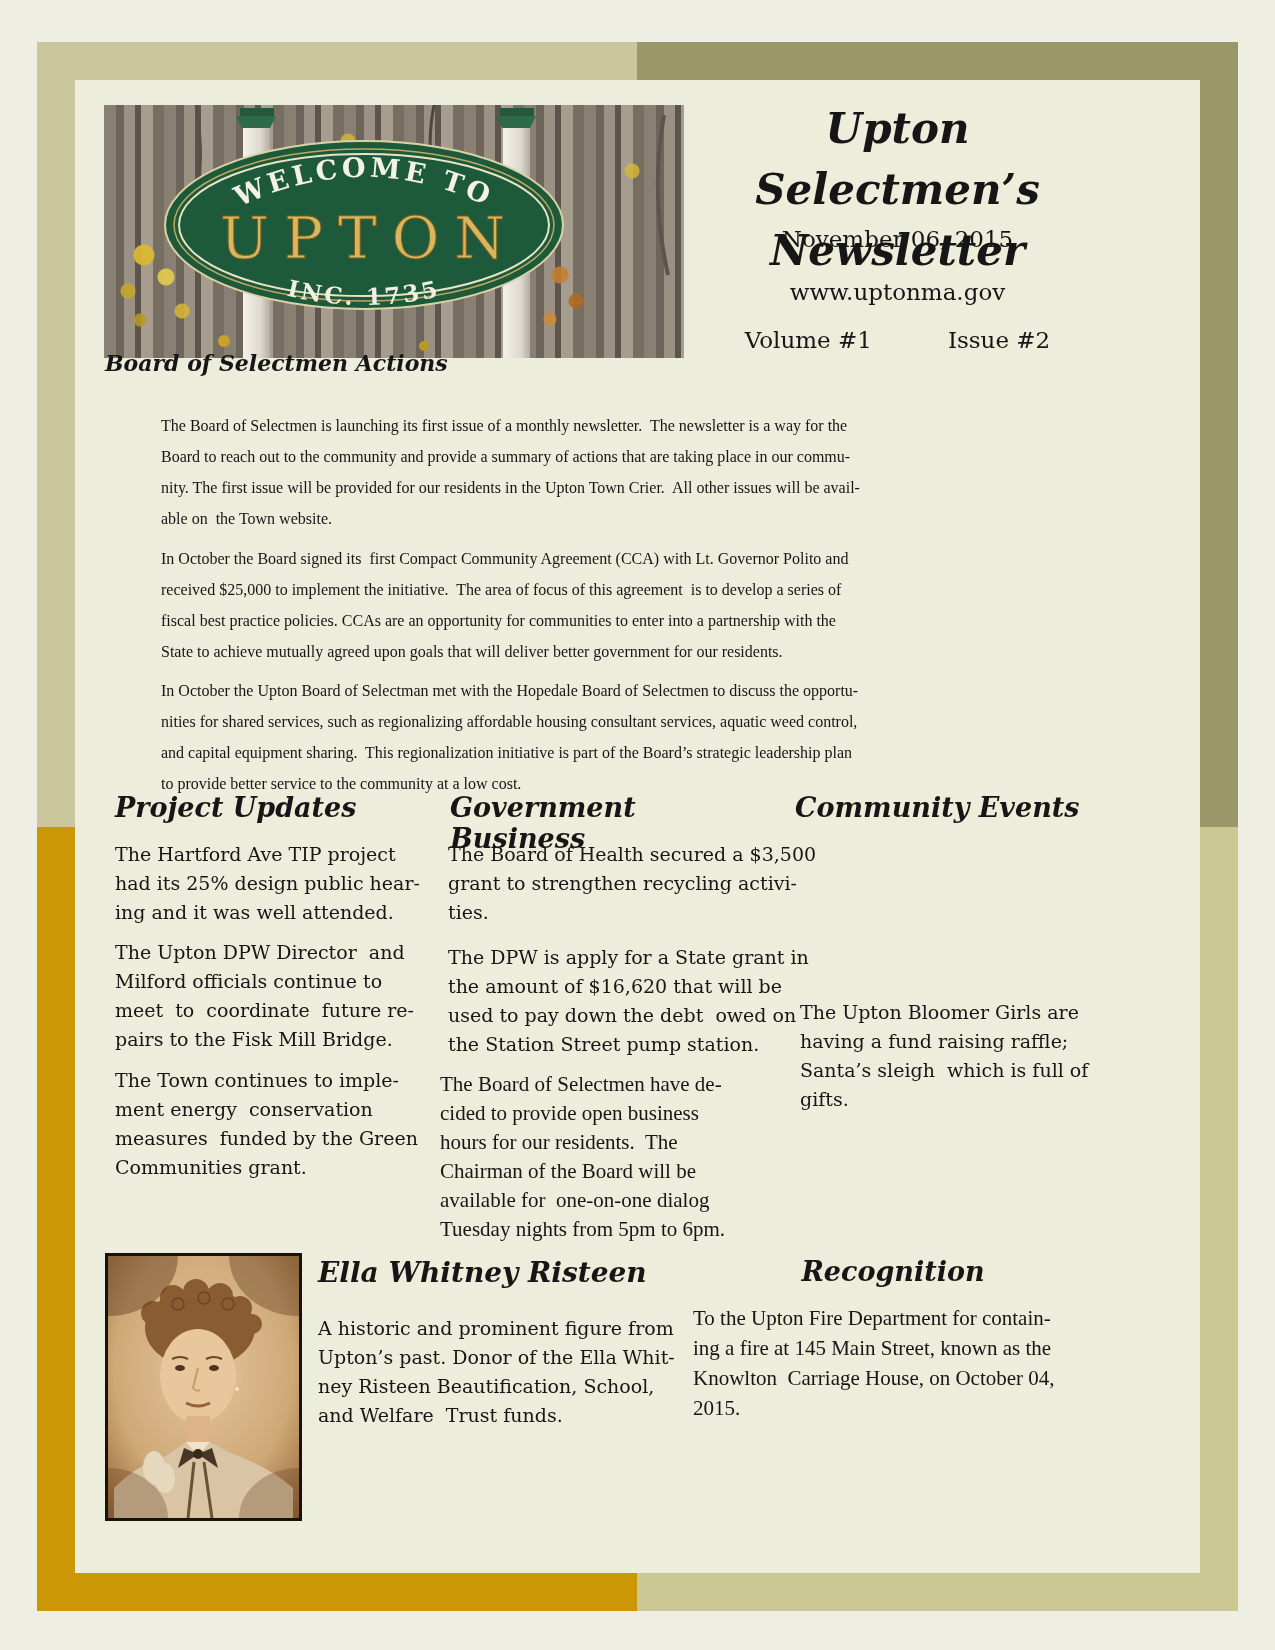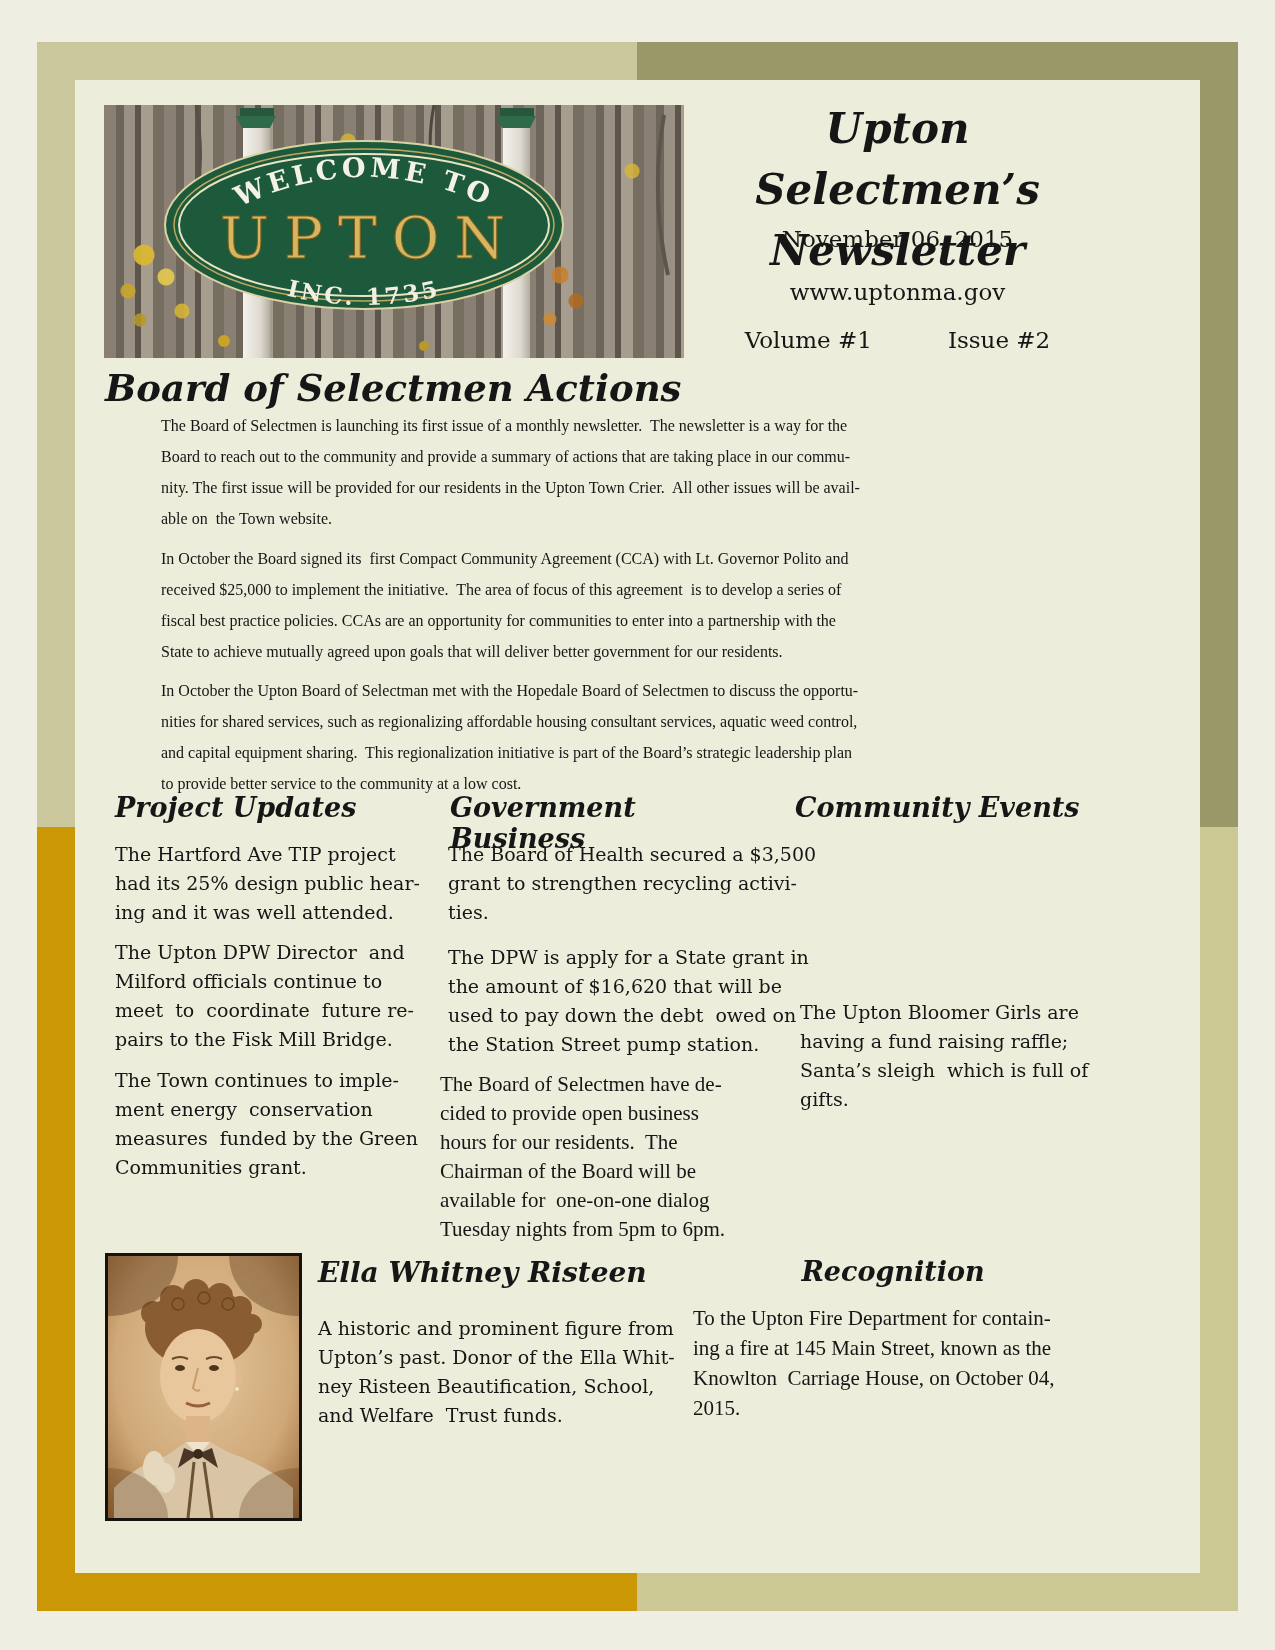--- a/index.html
+++ b/index.html
@@ -40,21 +40,21 @@
   .photo svg { position:absolute; left:0; top:0; width:100%; height:100%; }
 
   
   .mast-title { left:690px; top:98px; width:415px; text-align:center;
     font-weight:bold; font-style:italic; font-size:42px; line-height:61px; }
   .mast-date  { left:690px; top:226px; width:415px; text-align:center; font-size:23px; }
   .mast-web   { left:690px; top:279px; width:415px; text-align:center; font-size:23px; }
   .mast-vol   { left:690px; top:327px; width:415px; display:flex; justify-content:center;
                 gap:76px; font-size:23px; }
 
-  .h-board { left:105px; top:366px; font-size:37px; font-weight:bold; font-style:italic; }
+  .h-board { left:105px; top:350px; font-size:22px; font-weight:bold; font-style:italic; }
   .bodyp { position:absolute; left:122px; white-space:pre;
     font-family:"Liberation Serif", serif; font-size:16px; line-height:31px;margin-left:39px; }
   .bp1 { top:410px; } .bp2 { top:543px; } .bp3 { top:675px; }
 
   .colhead { position:absolute; top:792px; font-size:27px; font-weight:bold;
     font-style:italic; }
   .ch1 { left:115px; width:300px; } .ch2 { left:450px; width:305px; } .ch3 { left:795px; width:300px; }
 
   .colp { position:absolute; white-space:pre; font-size:19px; line-height:29px; }
   .c1 { left:115px; } .c2 { left:448px; } .c3 { left:800px; }

